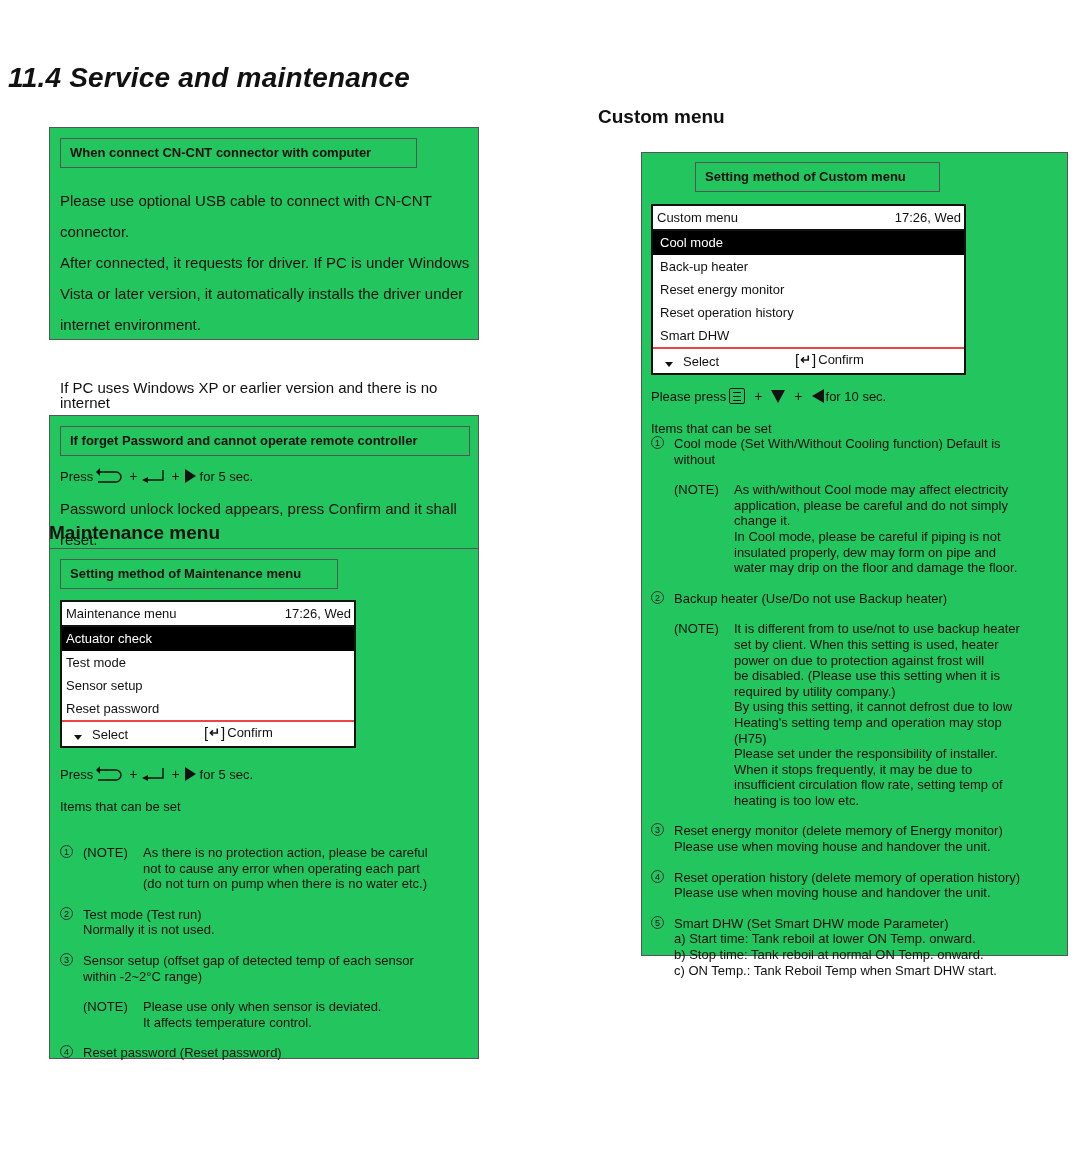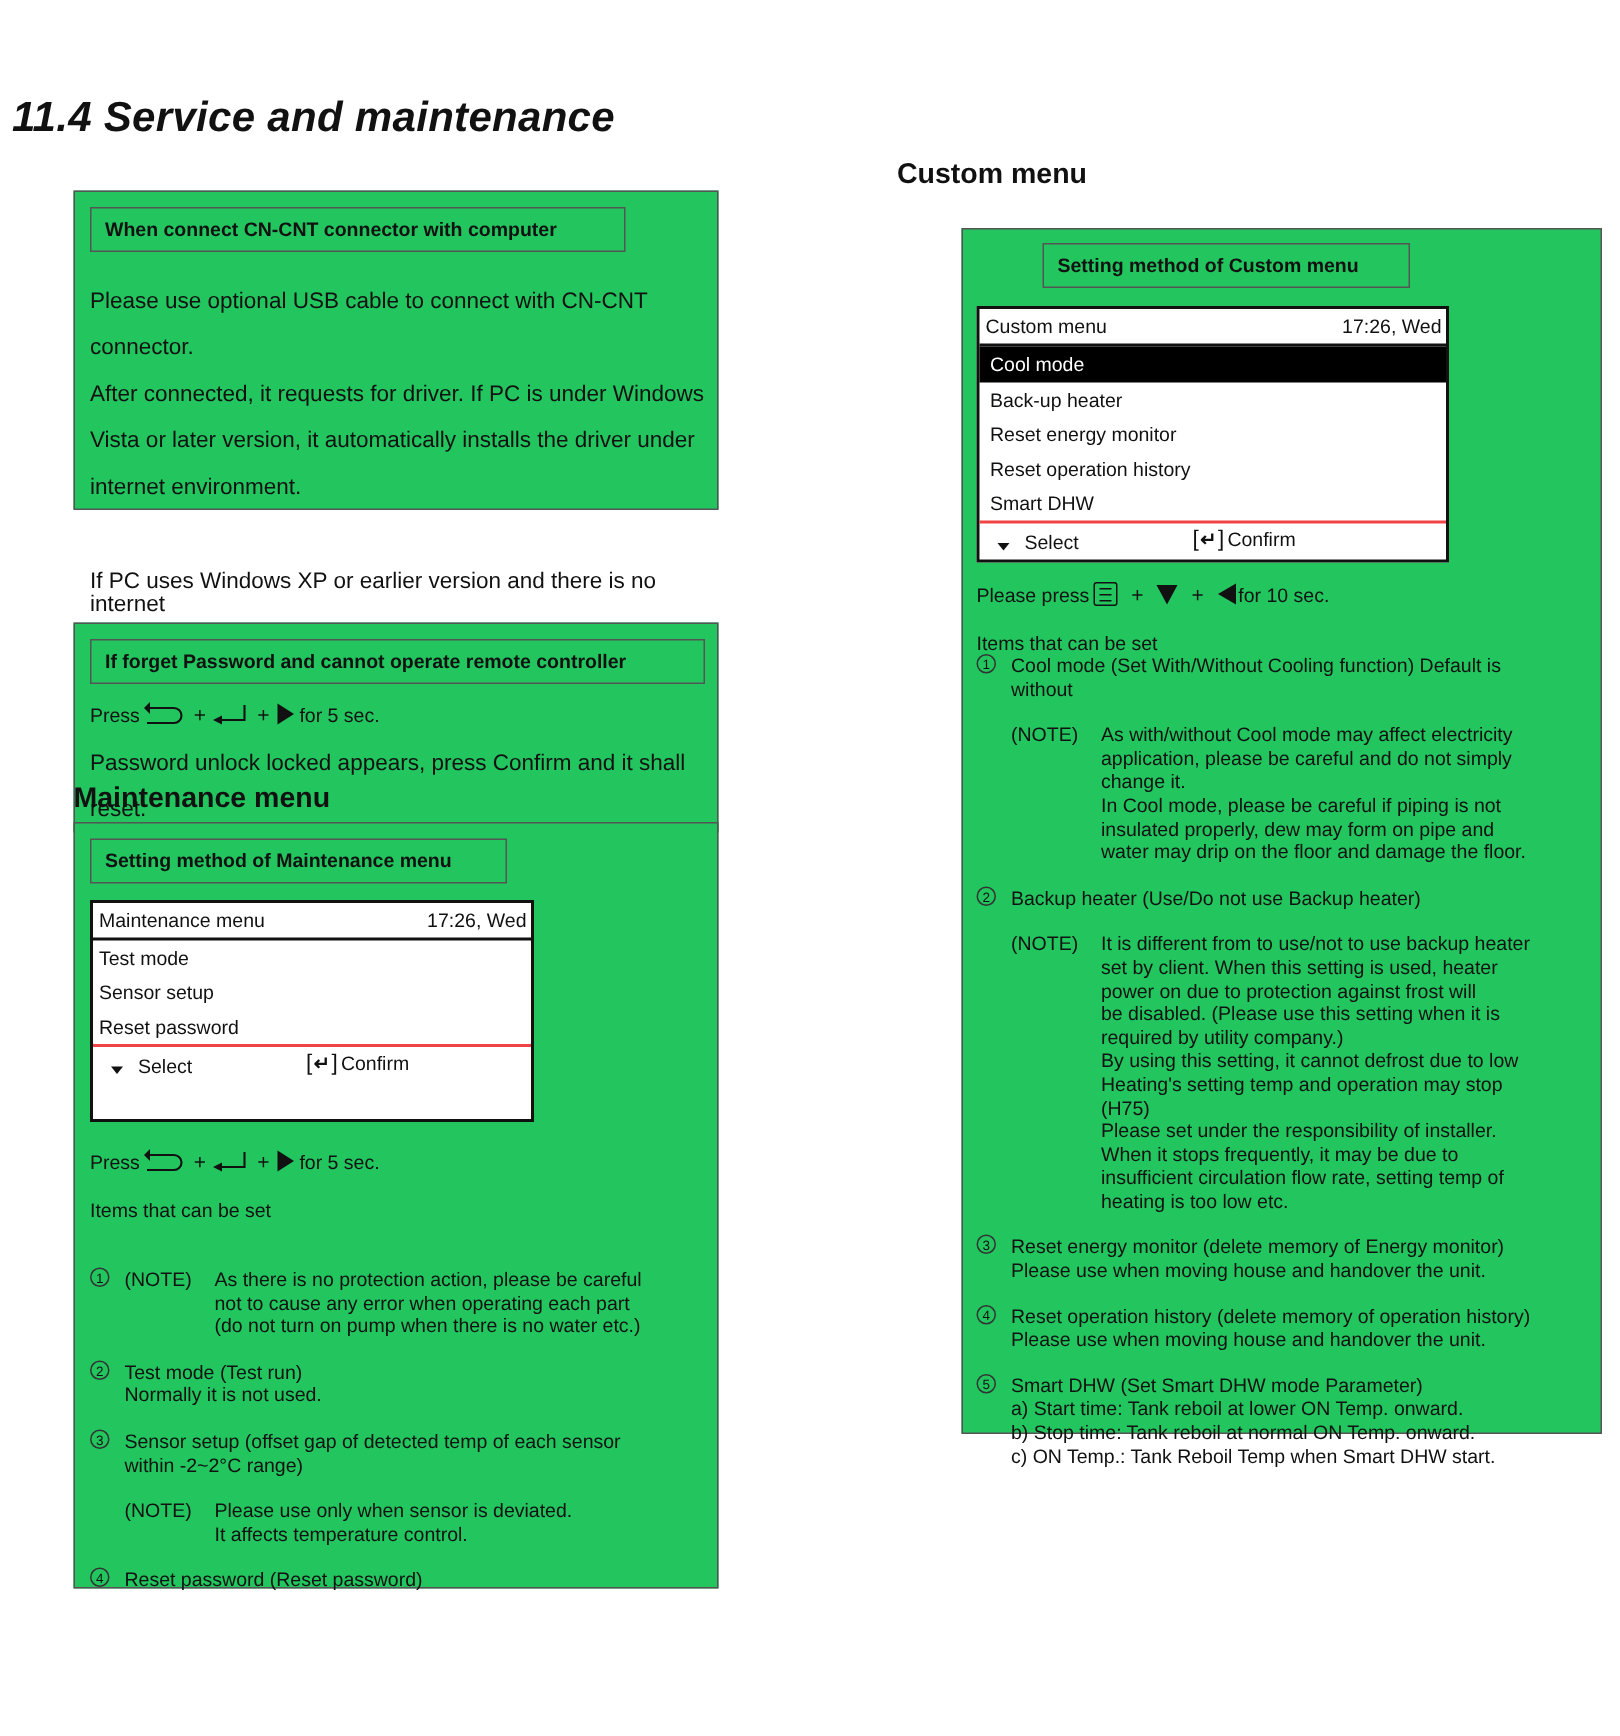--- a/index.html
+++ b/index.html
@@ -110,20 +110,21 @@
 <div class="abs section-heading" style="left:49px; top:522px;">Maintenance menu</div>
 
 <div class="abs panel" style="left:49px; top:548px; width:430px; height:511px;">
   <div class="panel-title" style="left:10px; top:10px; width:278px;">Setting method of Maintenance menu</div>
 
   <div class="menu-screen" style="left:10px; top:51px; width:296px; height:148px;">
     <div class="menu-header">
       <span>Maintenance menu</span>
       <span>17:26, Wed</span>
     </div>
+    <div class="menu-item selected" style="padding-left:4px;">Actuator check</div>
     <div class="menu-item" style="padding-left:4px;">Test mode</div>
     <div class="menu-item" style="padding-left:4px;">Sensor setup</div>
     <div class="menu-item" style="padding-left:4px;">Reset password</div>
     <div class="menu-footer">
       <span class="down-arrow-small"></span>
       <span>Select</span>
       <span class="confirm-wrap" style="left:142px; top:2px;">
         <span class="bracket">[</span>
         <span class="enter-glyph">↵</span>
         <span class="bracket">]</span>

